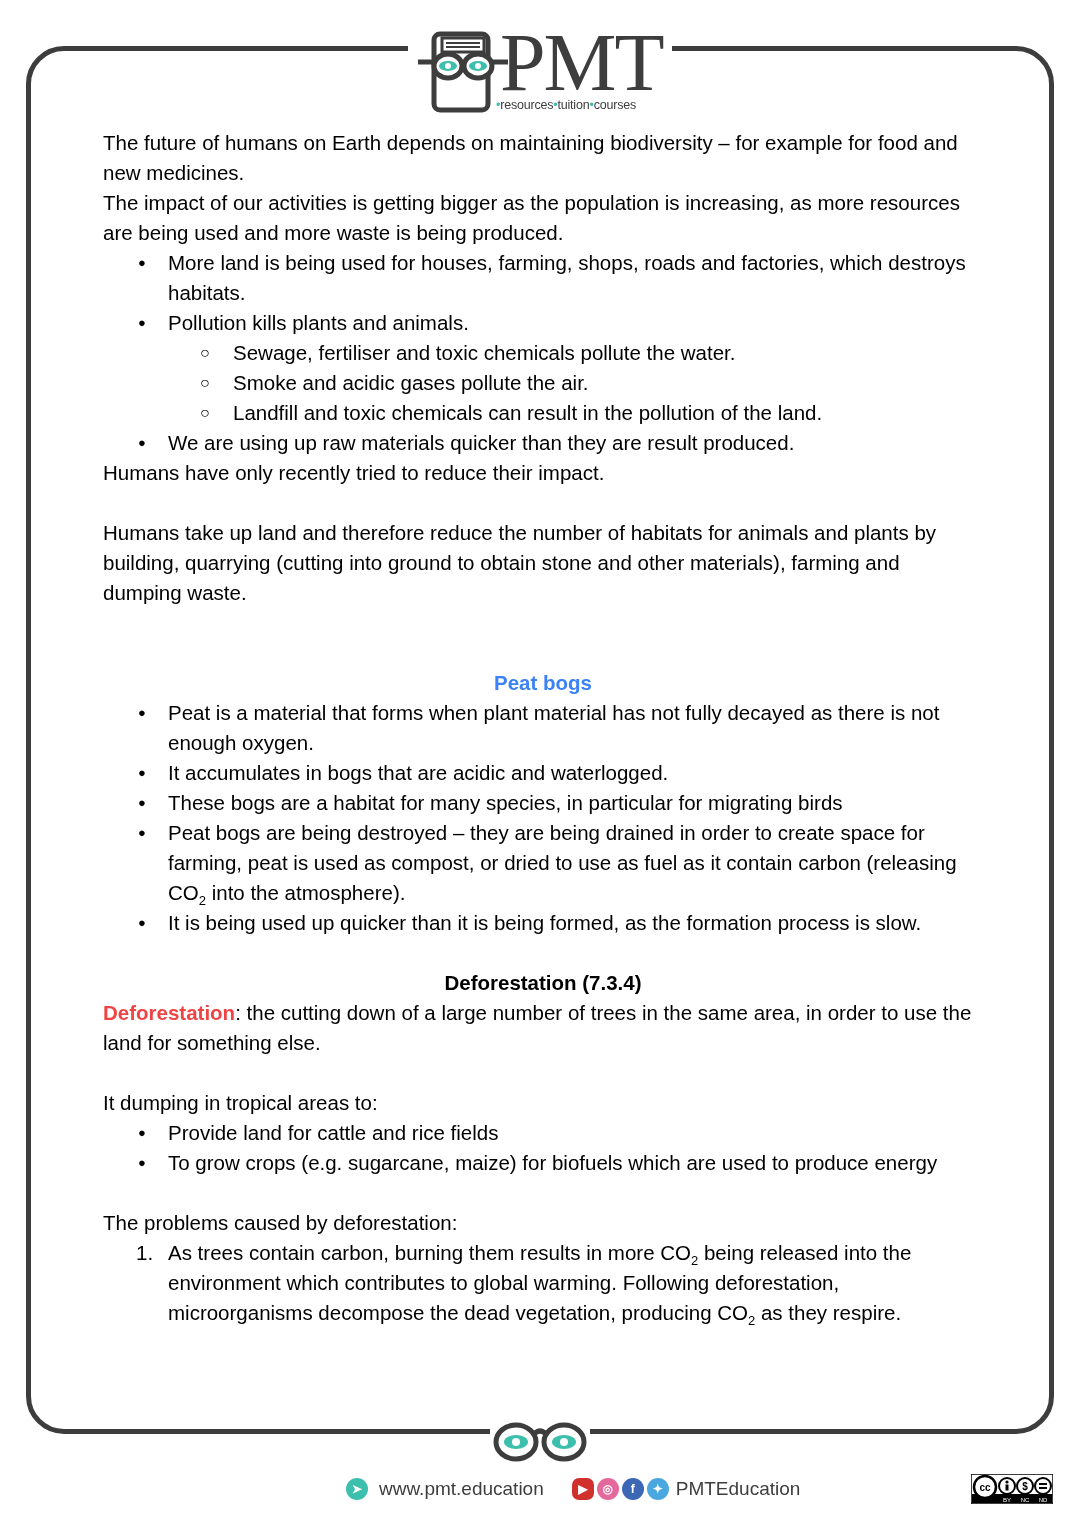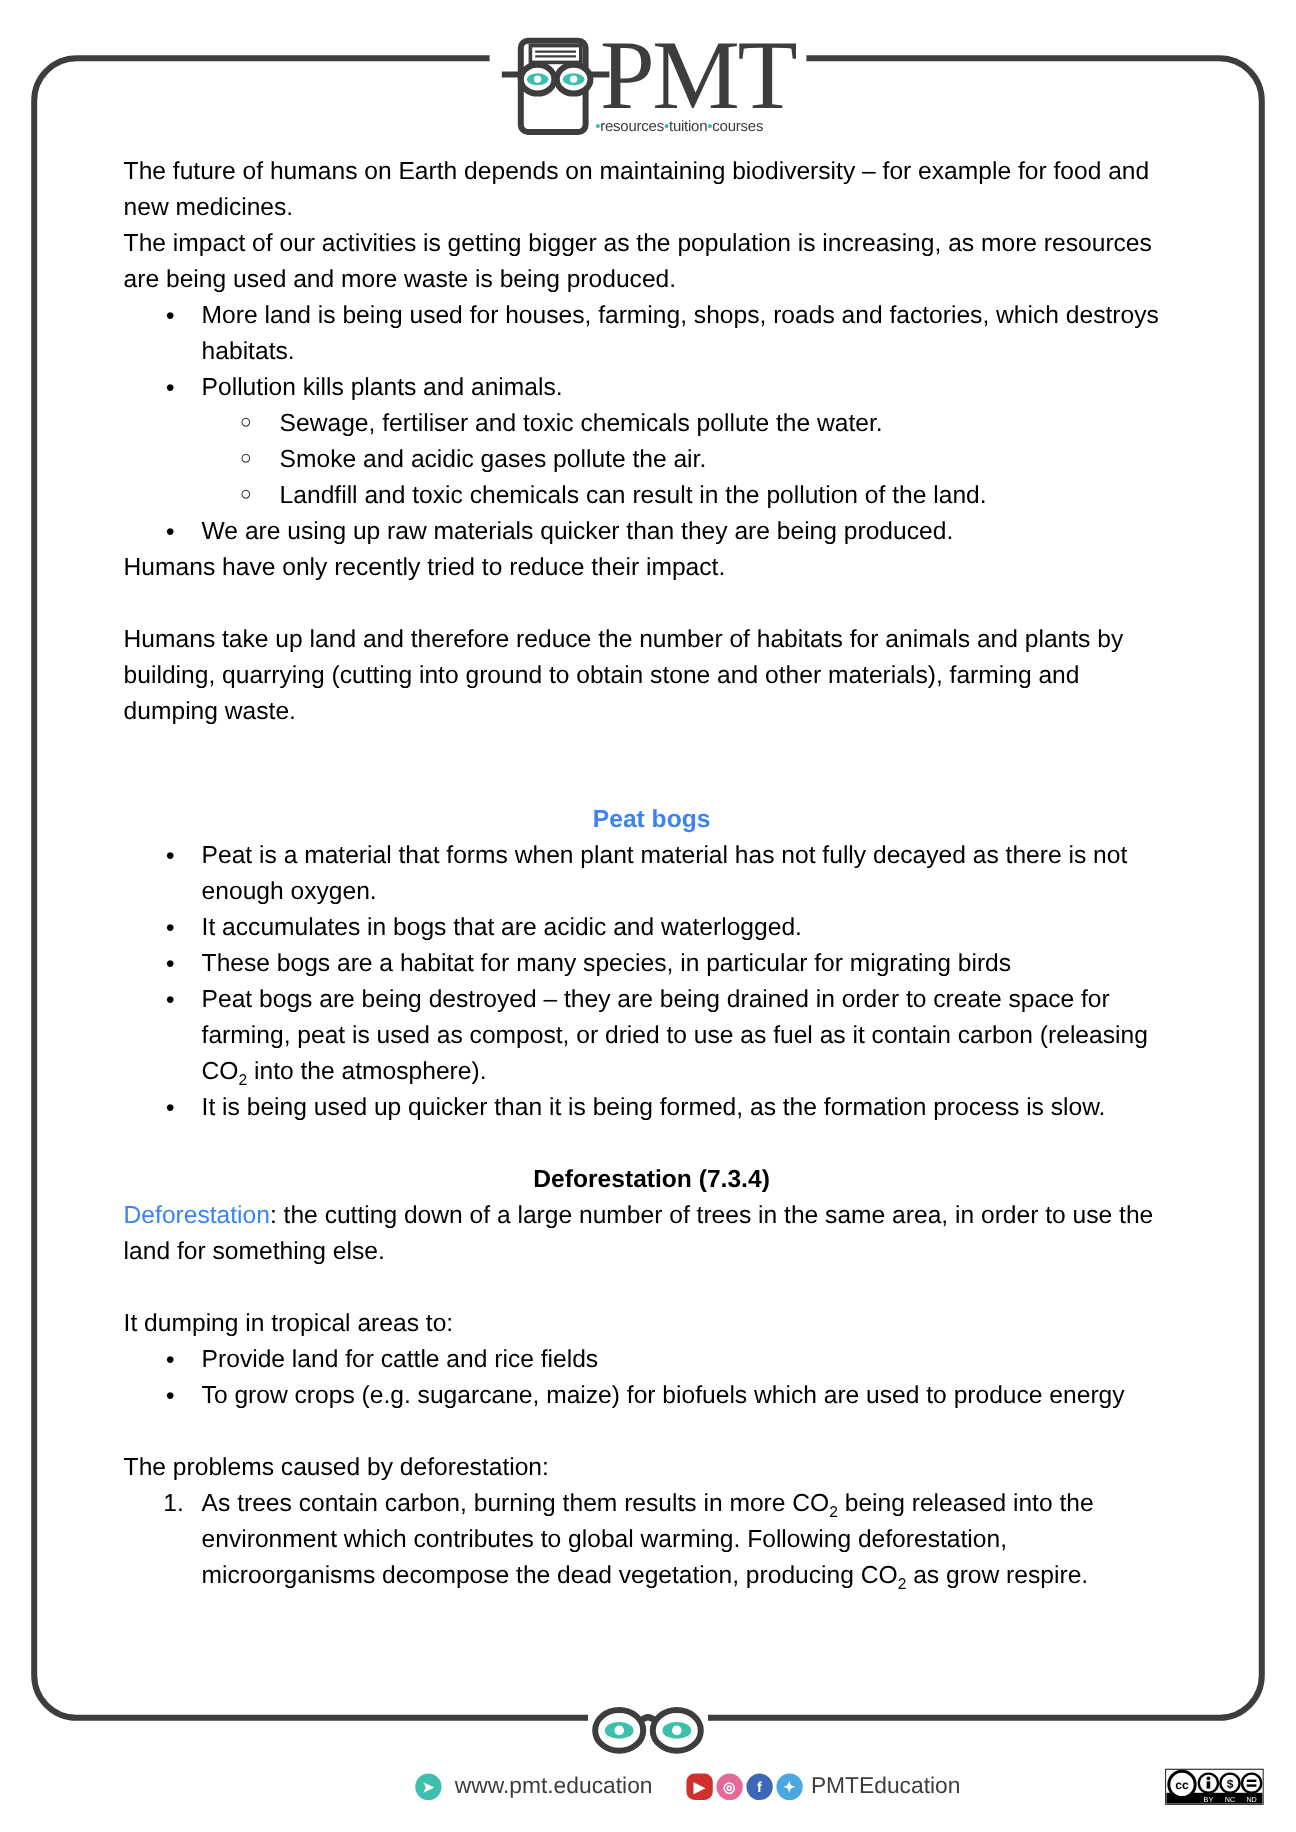--- a/index.html
+++ b/index.html
@@ -12,21 +12,21 @@
                  font-size: 82px; color: #3d3d3d; letter-spacing: -2px; font-weight: 400; line-height: 82px; }
     .logo-tag { position: absolute; left: 88px; top: 72px; font-family: "Liberation Sans", sans-serif;
                 font-size: 12.5px; color: #3d3d3d; white-space: nowrap; letter-spacing: -0.2px; }
     .logo-tag .dot { color: #3dbfae; }
     .content { position: absolute; left: 103px; top: 128px; width: 880px; font-size: 20.5px; line-height: 30px; }
     .content p { margin: 0; }
     .gap { height: 30px; }
     .gap2 { height: 60px; }
     .heading { text-align: center; font-weight: bold; }
     .green { color: #3b82f6; font-weight: bold; text-align: center; }
-    .green-inline { color: #3b82f6; font-weight: normal; }
+    .green-inline { color: #ef4444; font-weight: bold; }
     ul.l1 { list-style: none; margin: 0; padding: 0 0 0 65px; }
     ul.l1 > li { position: relative; }
     ul.l1 > li::before { content: "\25CF"; position: absolute; left: -30px; top: 0; font-size: 13px; }
     ul.l2 { list-style: none; margin: 0; padding: 0 0 0 65px; }
     ul.l2 > li { position: relative; }
     ul.l2 > li::before { content: "\25CB"; position: absolute; left: -33px; top: 0; font-size: 16px; }
     ol.num { list-style: none; margin: 0; padding: 0 0 0 65px; }
     ol.num > li { position: relative; }
     ol.num > li .n { position: absolute; left: -32px; top: 0; }
     sub { font-size: 13px; line-height: 0; vertical-align: -5px; }
@@ -69,21 +69,21 @@
   <ul class="l1">
     <li>More land is being used for houses, farming, shops, roads and factories, which destroys habitats.</li>
     <li>
       <span>Pollution kills plants and animals.</span>
       <ul class="l2">
         <li>Sewage, fertiliser and toxic chemicals pollute the water.</li>
         <li>Smoke and acidic gases pollute the air.</li>
         <li>Landfill and toxic chemicals can result in the pollution of the land.</li>
       </ul>
     </li>
-    <li>We are using up raw materials quicker than they are being produced.</li>
+    <li>We are using up raw materials quicker than they are result produced.</li>
   </ul>
   <p>Humans have only recently tried to reduce their impact.</p>
 
   <div class="gap"></div>
   <p>Humans take up land and therefore reduce the number of habitats for animals and plants by building, quarrying (cutting into ground to obtain stone and other materials), farming and dumping waste.</p>
 
   <div class="gap2"></div>
   <p class="green">Peat bogs</p>
   <ul class="l1">
     <li>Peat is a material that forms when plant material has not fully decayed as there is not enough oxygen.</li>
@@ -100,21 +100,21 @@
   <div class="gap"></div>
   <p>It dumping in tropical areas to:</p>
   <ul class="l1">
     <li>Provide land for cattle and rice fields</li>
     <li>To grow crops (e.g. sugarcane, maize) for biofuels which are used to produce energy</li>
   </ul>
 
   <div class="gap"></div>
   <p>The problems caused by deforestation:</p>
   <ol class="num">
-    <li><span class="n">1.</span><span>As trees contain carbon, burning them results in more CO</span><sub>2</sub><span> being released into the environment which contributes to global warming. Following deforestation, microorganisms decompose the dead vegetation, producing CO</span><sub>2</sub><span> as grow respire.</span></li>
+    <li><span class="n">1.</span><span>As trees contain carbon, burning them results in more CO</span><sub>2</sub><span> being released into the environment which contributes to global warming. Following deforestation, microorganisms decompose the dead vegetation, producing CO</span><sub>2</sub><span> as they respire.</span></li>
   </ol>
 </div>
 
 <div class="footer-glasses">
   <svg width="100" height="46" viewBox="0 0 100 46">
     <ellipse cx="26" cy="24" rx="20" ry="17" fill="#fff" stroke="#3d3d3d" stroke-width="5"></ellipse>
     <ellipse cx="74" cy="24" rx="20" ry="17" fill="#fff" stroke="#3d3d3d" stroke-width="5"></ellipse>
     <path d="M44 16 Q50 10 56 16" fill="none" stroke="#3d3d3d" stroke-width="5"></path>
     <ellipse cx="26" cy="24" rx="12" ry="7" fill="#3dbfae"></ellipse>
     <circle cx="26" cy="24" r="4" fill="#fff"></circle>

